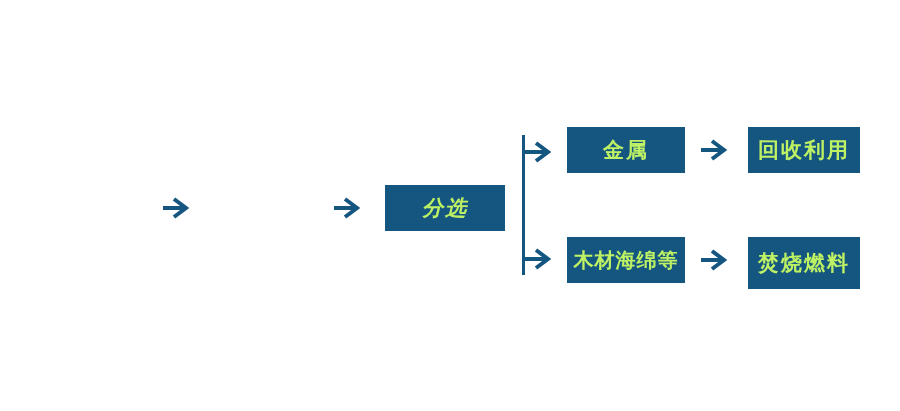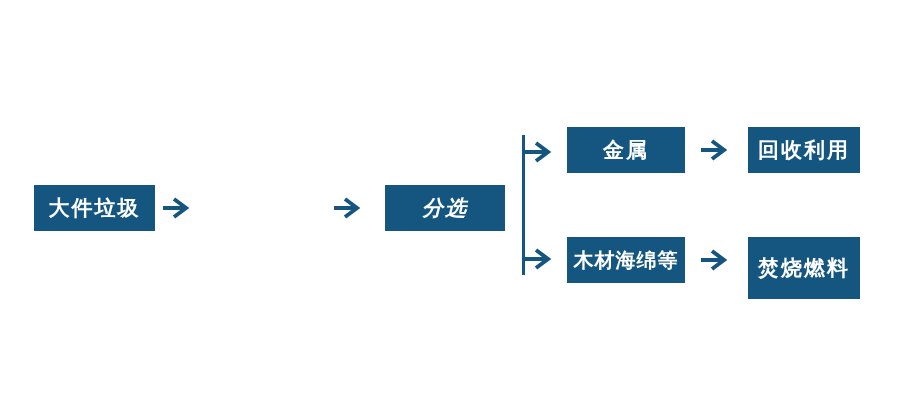--- a/index.html
+++ b/index.html
@@ -13,38 +13,38 @@
     height: 411px;
     background: #ffffff;
     font-family: "Liberation Sans", sans-serif;
     overflow: hidden;
   }
   .node {
     position: absolute;
     display: flex;
     align-items: center;
     justify-content: center;
-    color: #ffffff;
+    color: #bef264;
     font-size: 21px;
     font-weight: 600;
     letter-spacing: 2px;
     white-space: nowrap;
     box-sizing: border-box;
   }
   .node--blue { background: #155680; }
   .node--red  { background: #DC1E32; }
 
   
   .b1 { left: 34px;  top: 185px; width: 121px; height: 46px; }
   .b2 { left: 203px; top: 185px; width: 122px; height: 46px; }
   .b3 { left: 385px; top: 185px; width: 120px; height: 46px; font-style: italic; }
   .b4 { left: 567px; top: 127px; width: 118px; height: 46px; }
   .b5 { left: 748px; top: 127px; width: 112px; height: 46px; }
   .b6 { left: 567px; top: 237px; width: 118px; height: 46px; font-size: 20px; letter-spacing: 1px; }
-  .b7 { left: 748px; top: 237px; width: 112px; height: 62px; }
+  .b7 { left: 748px; top: 237px; width: 112px; height: 52px; }
 
   .arrow { position: absolute; width: 36px; height: 26px; }
   .arrow path {
     stroke: #155680;
     stroke-width: 4;
     fill: none;
     stroke-linecap: butt;
     stroke-linejoin: miter;
   }
   .a1 { left: 160px; top: 195px; }
@@ -61,23 +61,20 @@
     width: 3px;
     height: 140px;
     background: #155680;
   }
 </style>
 </head>
 <body>
 
 <div class="canvas">
 
-  <div class="node node--blue b1">
-    <span>大件垃圾</span>
-  </div>
 
   <svg class="arrow a1" viewBox="0 0 36 26">
     <path d="M3 13 H23"></path>
     <path d="M14 4 L26 13 L14 22"></path>
   </svg>
 
 
   <svg class="arrow a2" viewBox="0 0 36 26">
     <path d="M3 13 H23"></path>
     <path d="M14 4 L26 13 L14 22"></path>

